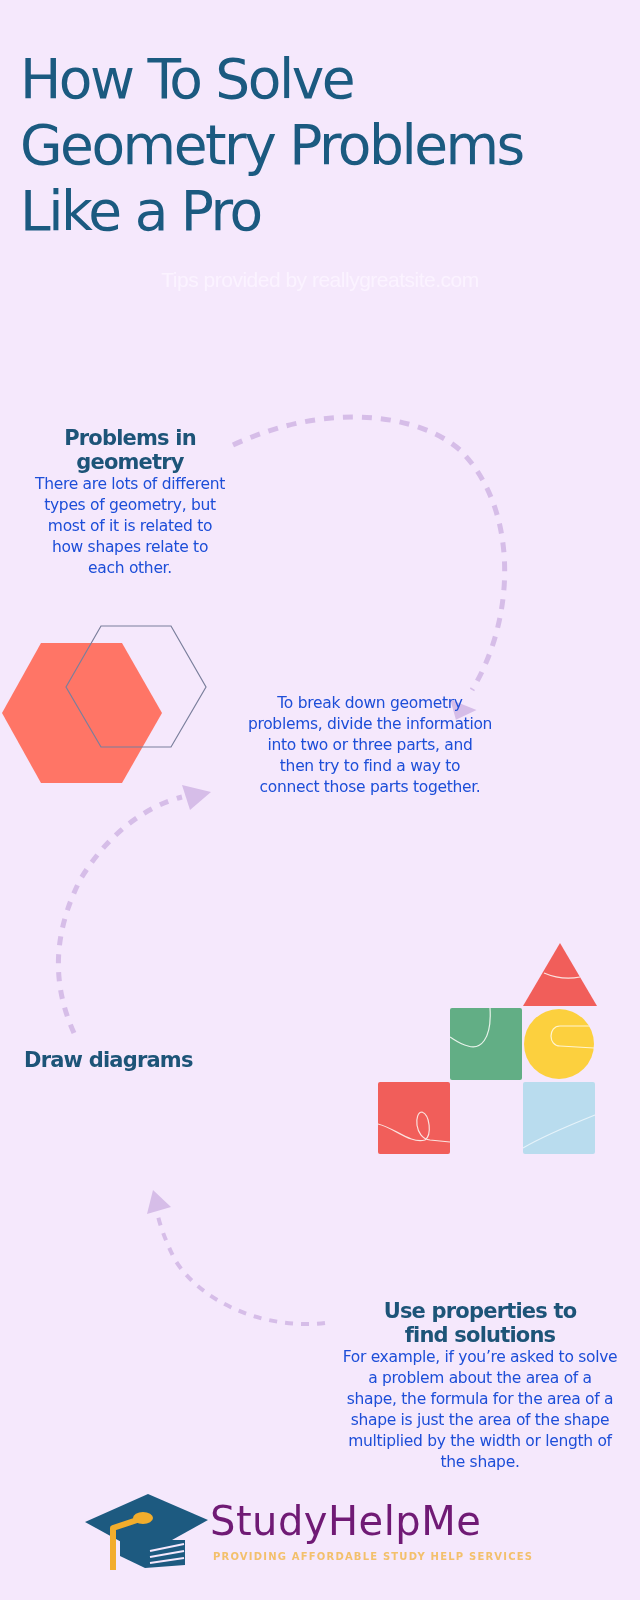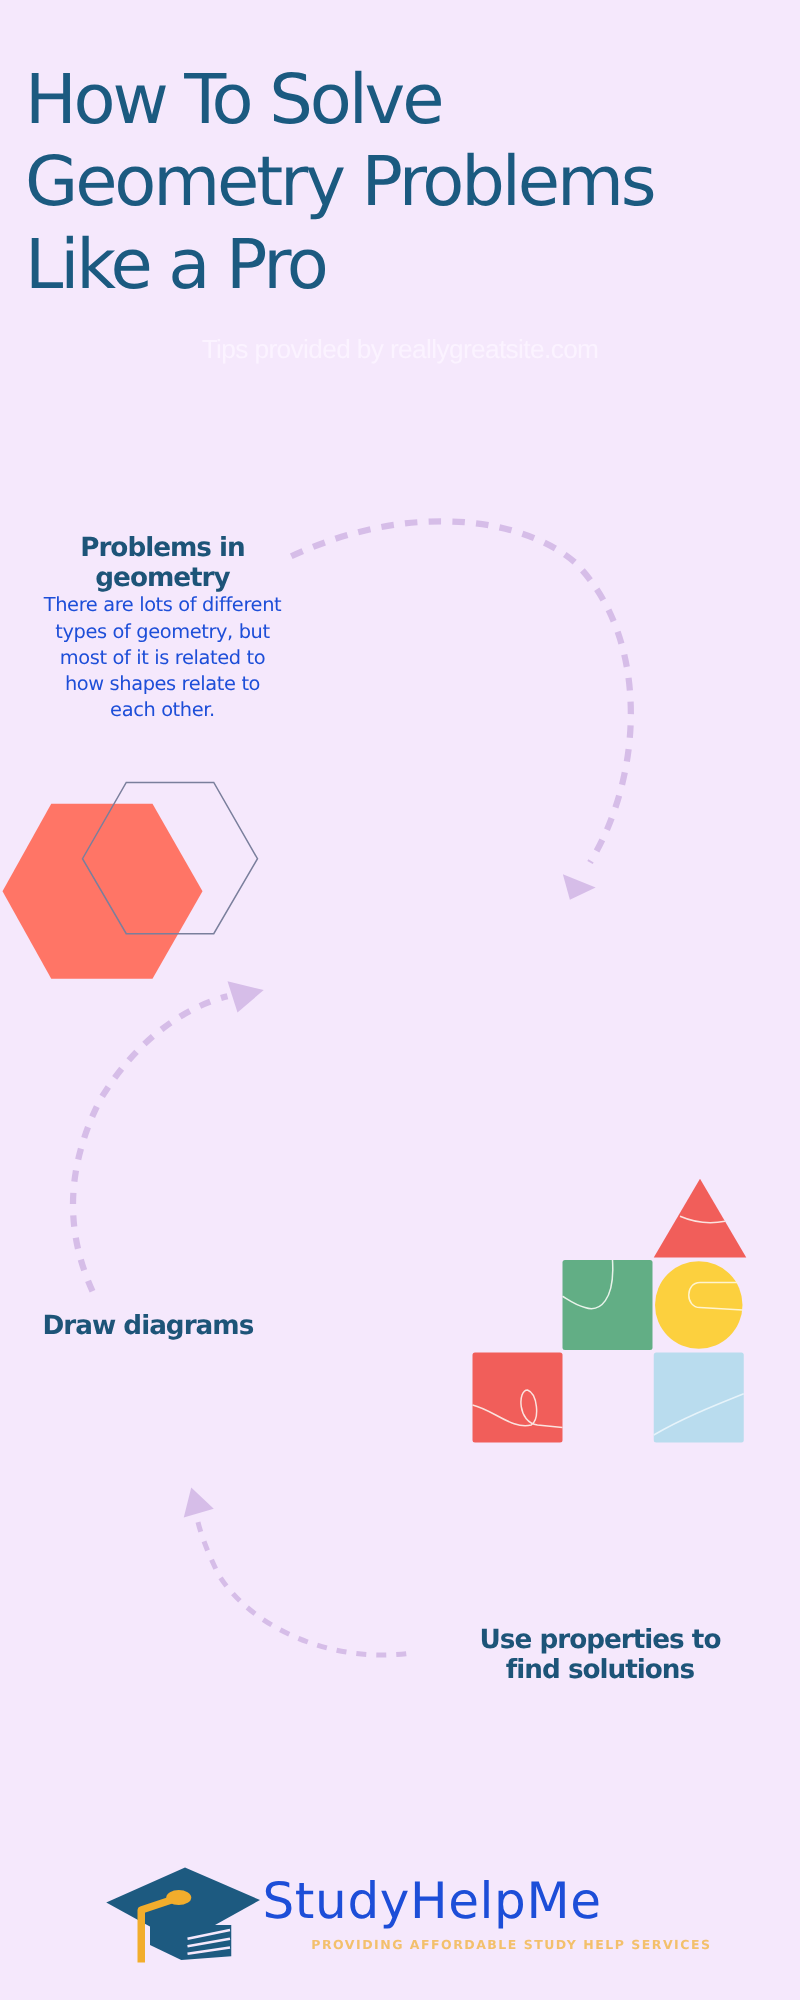--- a/index.html
+++ b/index.html
@@ -28,26 +28,26 @@
   }
   .section p {
     margin:0; font-family:"DejaVu Sans", sans-serif;
     font-size:15.5px; line-height:21px; color:#1d4ed8;
     white-space:pre-line; letter-spacing:-0.3px;
   }
   svg.deco { position:absolute; left:0; top:0; }
   .brand {
     position:absolute; left:210px; top:1498px;
     font-family:"DejaVu Sans", sans-serif; font-size:40px; font-weight:400;
-    color:#1d4ed8; letter-spacing:0.5px; line-height:46px;
+    color:#701a75; letter-spacing:0.5px; line-height:46px;
   }
   .tagline {
     position:absolute; left:213px; top:1551px;
     font-family:"DejaVu Sans", sans-serif; font-size:10px; font-weight:700;
-    color:#f3c06c; letter-spacing:1.2px;margin-left:36px;
+    color:#f3c06c; letter-spacing:1.2px;
   }
 </style>
 </head>
 <body>
 
 <h1 class="title">How To Solve
 Geometry Problems
 Like a Pro</h1>
 <div class="subtitle">Tips provided by reallygreatsite.com</div>
 
@@ -99,25 +99,36 @@
   <h2>Problems in
 geometry</h2>
   <p>There are lots of different
 types of geometry, but
 most of it is related to
 how shapes relate to
 each other.</p>
 </div>
 
 <div class="section" style="left:225px; top:693px; width:290px;">
+  <p>To break down geometry
+problems, divide the information
+into two or three parts, and
+then try to find a way to
+connect those parts together.</p>
 </div>
 
 <div class="section" style="left:0px; top:1048px; width:300px;">
-  <h2 style="text-align:left; padding-left:34px;">Draw diagrams</h2>
+  <h2 style="text-align:left; padding-left:24px;">Draw diagrams</h2>
 </div>
 
 <div class="section" style="left:320px; top:1299px; width:320px;">
   <h2>Use properties to
 find solutions</h2>
+  <p>For example, if you’re asked to solve
+a problem about the area of a
+shape, the formula for the area of a
+shape is just the area of the shape
+multiplied by the width or length of
+the shape.</p>
 </div>
 
 <div class="brand">StudyHelpMe</div>
 <div class="tagline">PROVIDING AFFORDABLE STUDY HELP SERVICES</div>
 
 </body></html>

